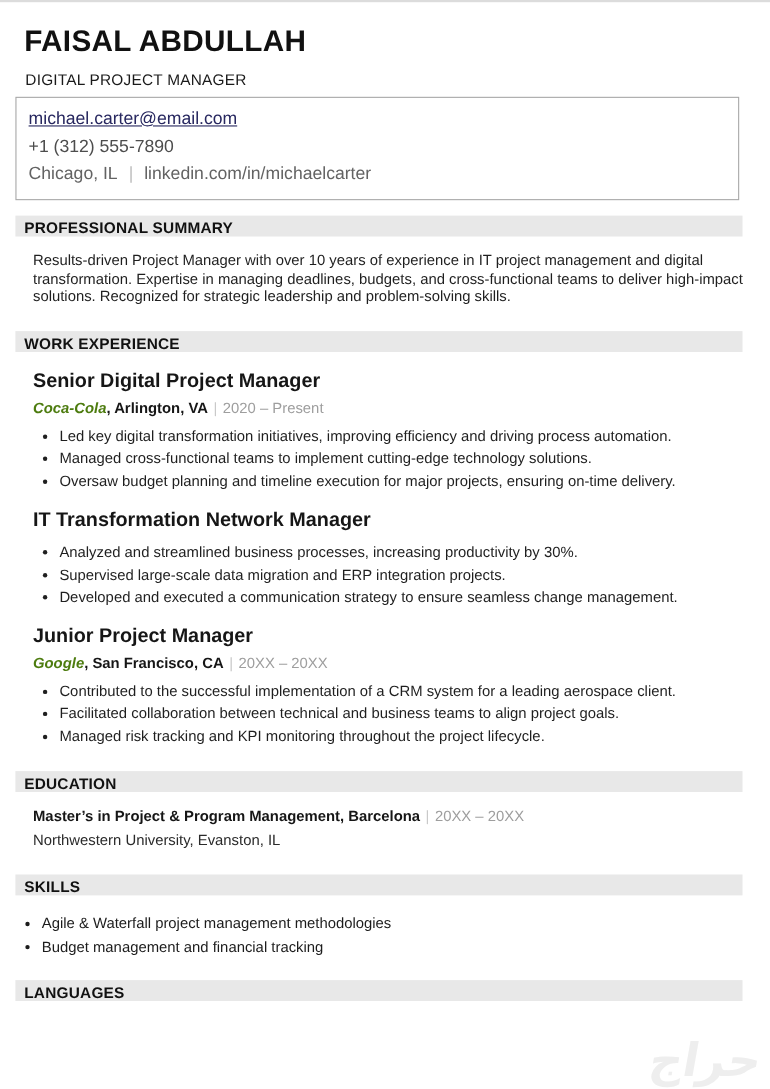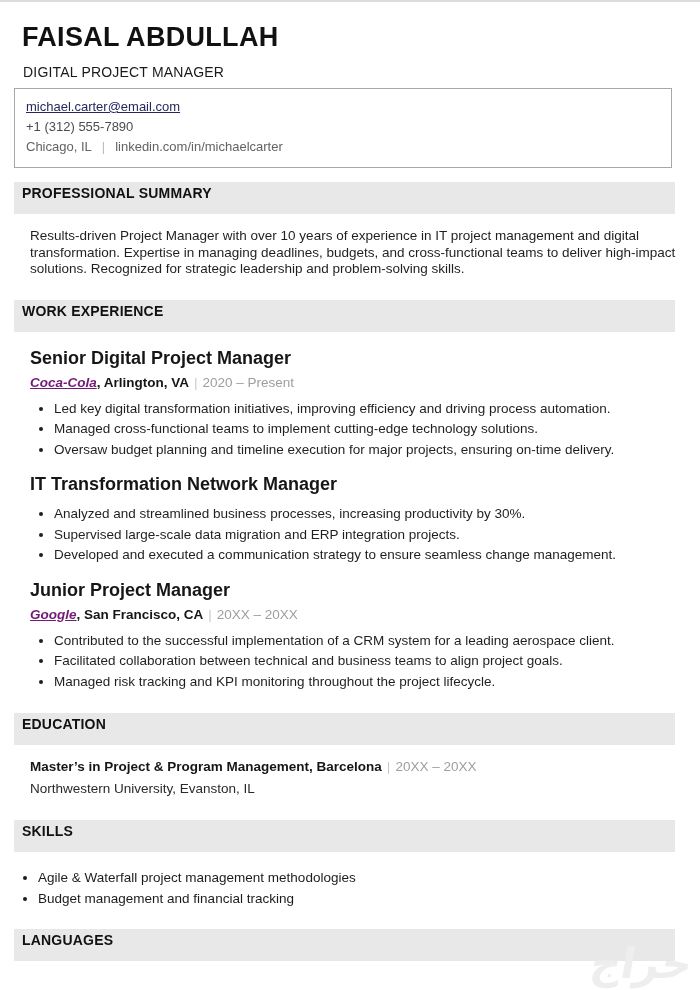--- a/index.html
+++ b/index.html
@@ -28,56 +28,56 @@
     letter-spacing: 0.2px;
     color: #1a1a1a;
   }
 
   
   .contact-card {
     margin-top: 8px;
     width: 658px;
     border: 1px solid #a8a8a8;
     padding: 8px 12px 10px 11px;
-    font-size: 13px;
+    font-size: 16px;
     line-height: 1.55;
   }
   .email-link { color: #27275f; text-decoration: underline; cursor: pointer; }
   .phone { color: #4d4d4d; }
   .loc-row { color: #636363; }
   .pipe { color: #bdbdbd; padding: 0 10px; }
 
   
   .section-bar {
     width: 661px;
     background: #e8e8e8;
     font-weight: 700;
     font-size: 14px;
     letter-spacing: 0.2px;
     color: #111111;
-    padding: 3px 8px 13px 8px;
+    padding: 3px 8px 0 8px;
   }
   .bar-summary    { margin-top: 14px; }
   .bar-experience { margin-top: 22px; }
   .bar-education  { margin-top: 23px; }
   .bar-skills     { margin-top: 24px; }
   .bar-languages  { margin-top: 21px; }
 
   
   .summary {
     margin: 14px 0 0 16px;
     width: 648px;
     font-size: 13.5px;
     line-height: 1.22;
     color: #1f1f1f;
   }
   .job { margin: 16px 0 0 16px; }
   .job-title { font-weight: 700; font-size: 18px; color: #161616; }
   .job-meta { margin-top: 6px; font-size: 13.5px; }
-  .company { font-weight: 700; font-style: italic; color: #701a75; text-decoration: underline; }
+  .company { font-weight: 700; font-style: italic; color: #4d7c0f; }
   .job-loc { font-weight: 700; color: #161616; }
   .dates { color: #9e9e9e; }
   .meta-pipe { color: #c9c9c9; padding: 0 5px; }
 
   ul.bullets {
     margin: 11px 0 0 0;
     padding-left: 24px;
     list-style: disc;
   }
   ul.bullets li {

